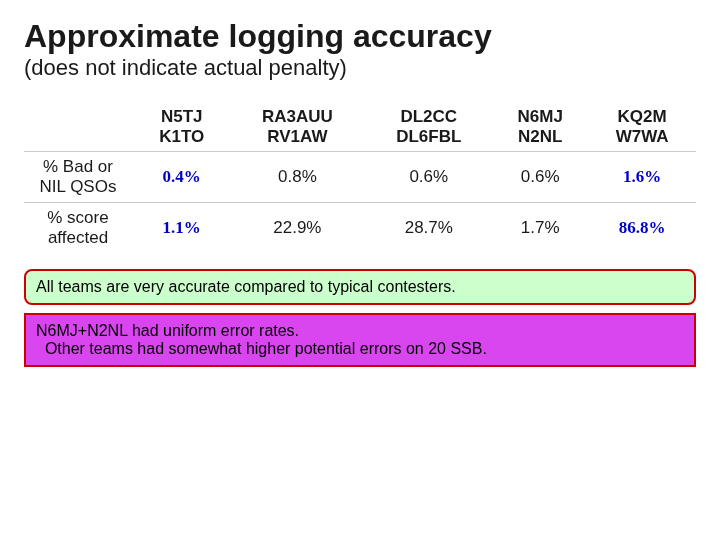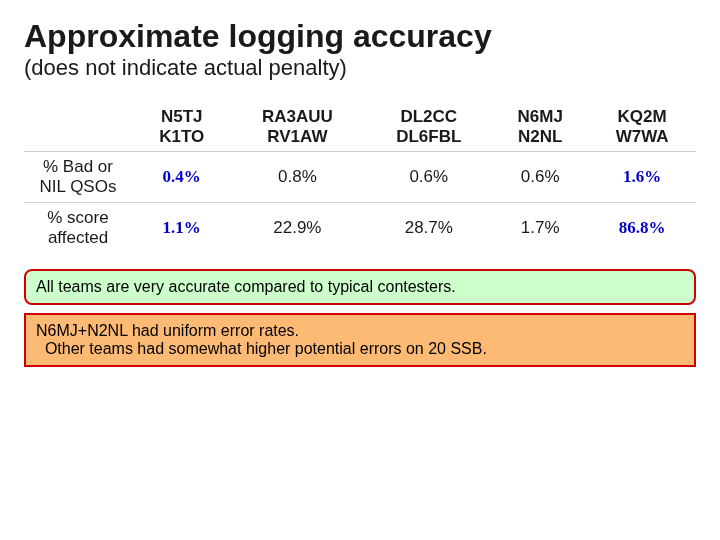--- a/index.html
+++ b/index.html
@@ -98,21 +98,21 @@
       background: #ccffcc;
       padding: 7px 10px;
       margin-bottom: 8px;
       font-size: 16px;
       color: #000000;
       border-radius: 8px;
     }
 
     .info-box-last {
       border: 2px solid #cc0000;
-      background: #fdba74;
+      background: #d946ef;
       padding: 7px 10px;
       margin-bottom: 0;
       font-size: 16px;
       color: #000000;
     }
   </style>
 </head>
 <body>
 
 <div class="page">

